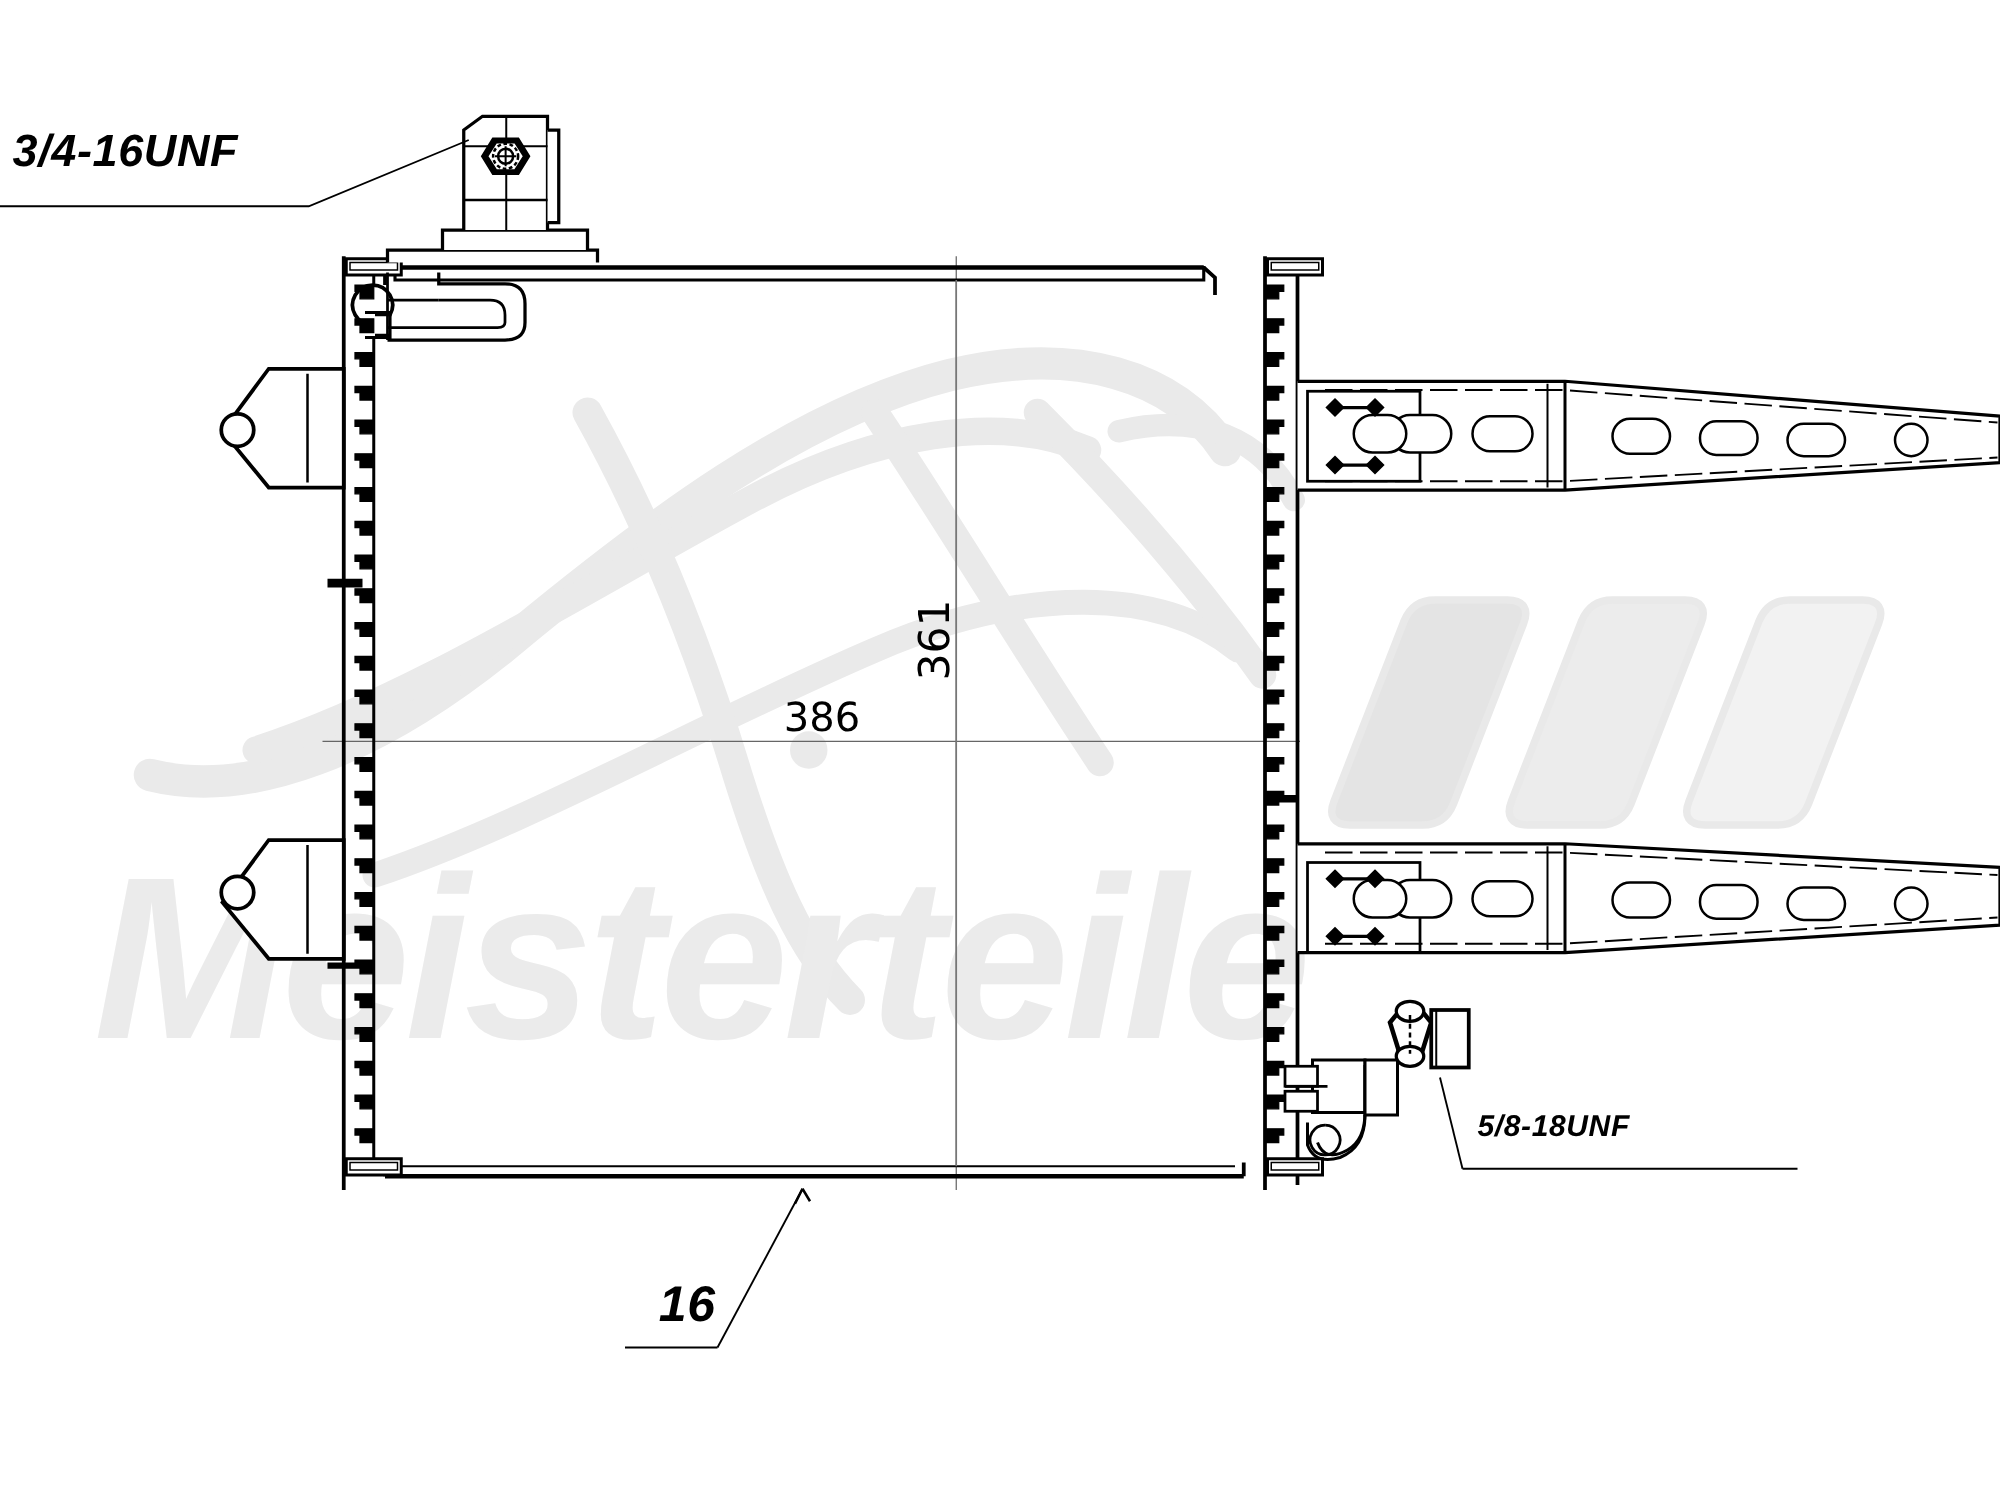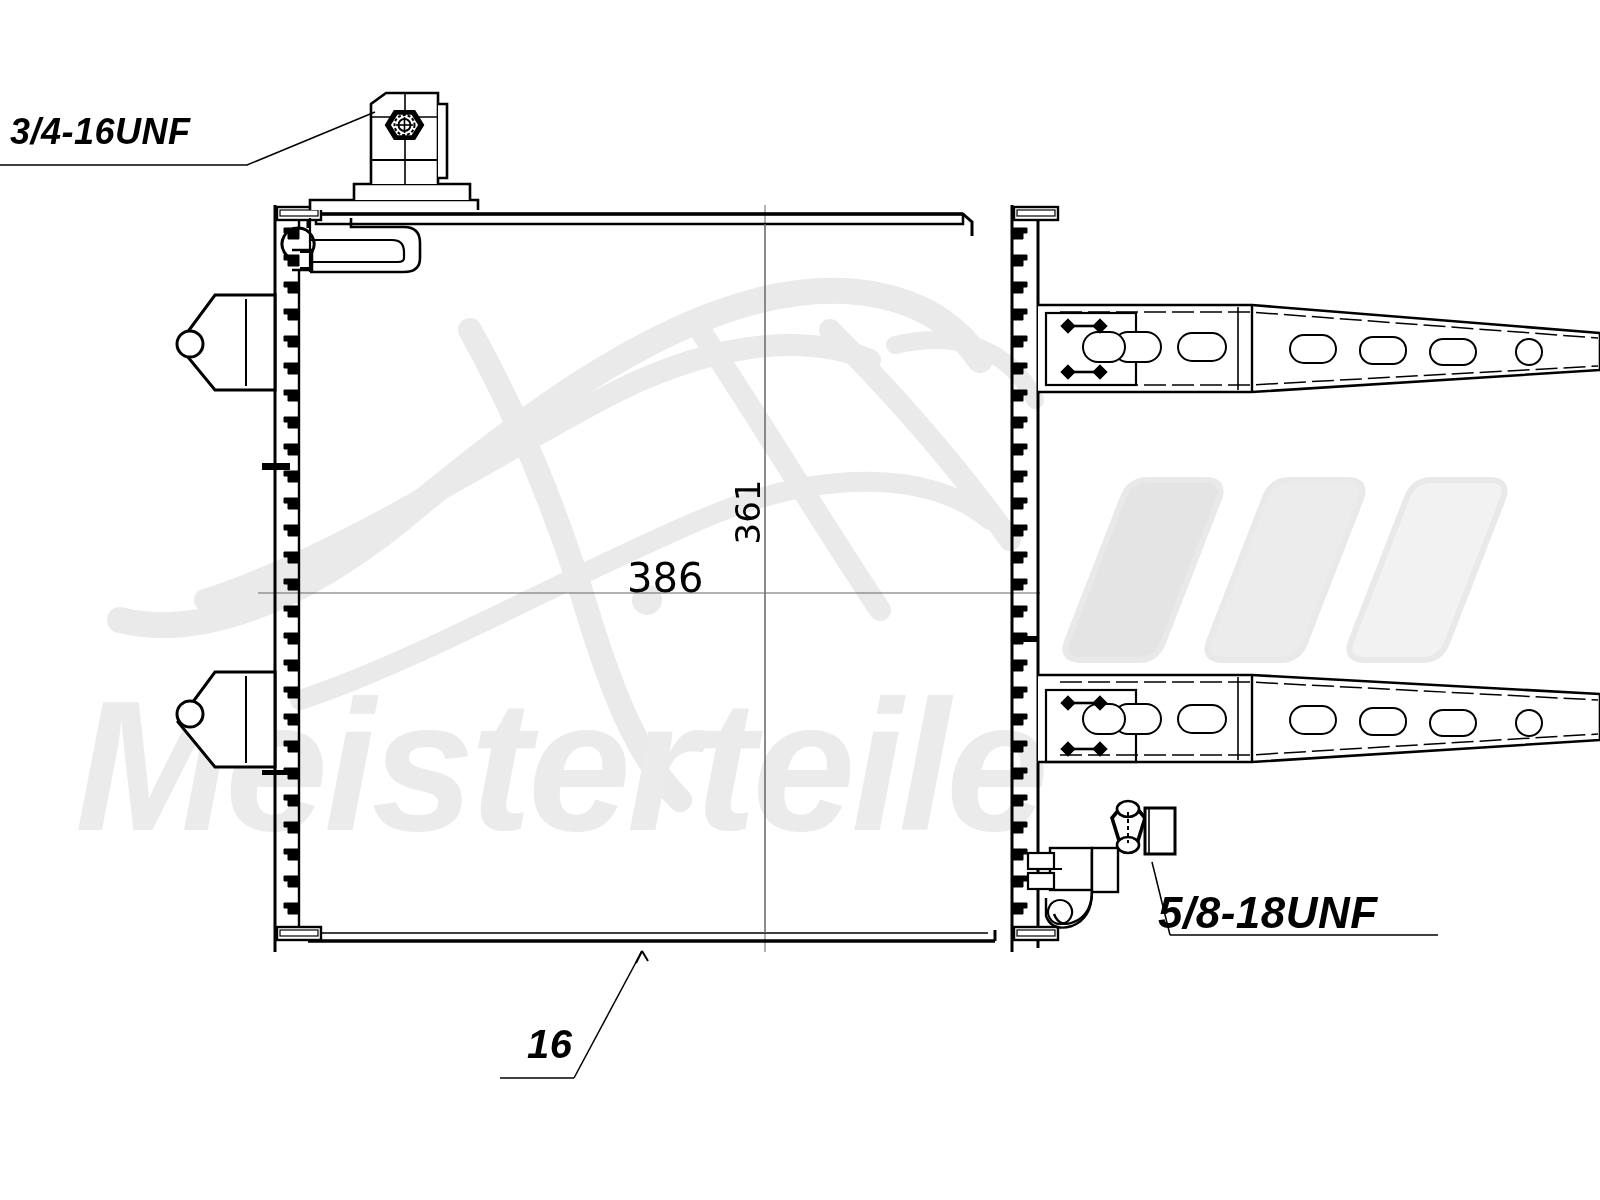--- a/index.html
+++ b/index.html
@@ -298,24 +298,24 @@
     <path d="M0,165 L247,165 L375,112"></path>
     <path d="M1170,935 L1152,862"></path>
     <path d="M1170,935 L1438,935"></path>
     <path d="M574,1078 L642,951"></path>
     <path d="M500,1078 L574,1078"></path>
     <path d="M642,951 L636,963 M642,951 L648,961" stroke-width="2"></path>
   </g>
 
 </svg>
 
-<div class="lbl" style="left:10px;top:111px;font-size:36px;">3/4-16UNF</div>
-
-<div class="lbl" style="left:1158px;top:888px;font-size:44px;">5/8-18UNF</div>
-
-<div class="dim" style="left:627px;top:555px;font-size:40px;">386</div>
+<div class="lbl" style="left:10px;top:100px;font-size:36px;">3/4-16UNF</div>
+
+<div class="lbl" style="left:1182px;top:888px;font-size:24px;">5/8-18UNF</div>
+
+<div class="dim" style="left:627px;top:555px;font-size:32px;">386</div>
 
 <div class="dim" style="left:716px;top:492px;font-size:34px;
             transform:rotate(-90deg);transform-origin:center center;">361</div>
 
 <div class="lbl" style="left:527px;top:1022px;font-size:40px;">16</div>
 
 </div>
 
 </body></html>

